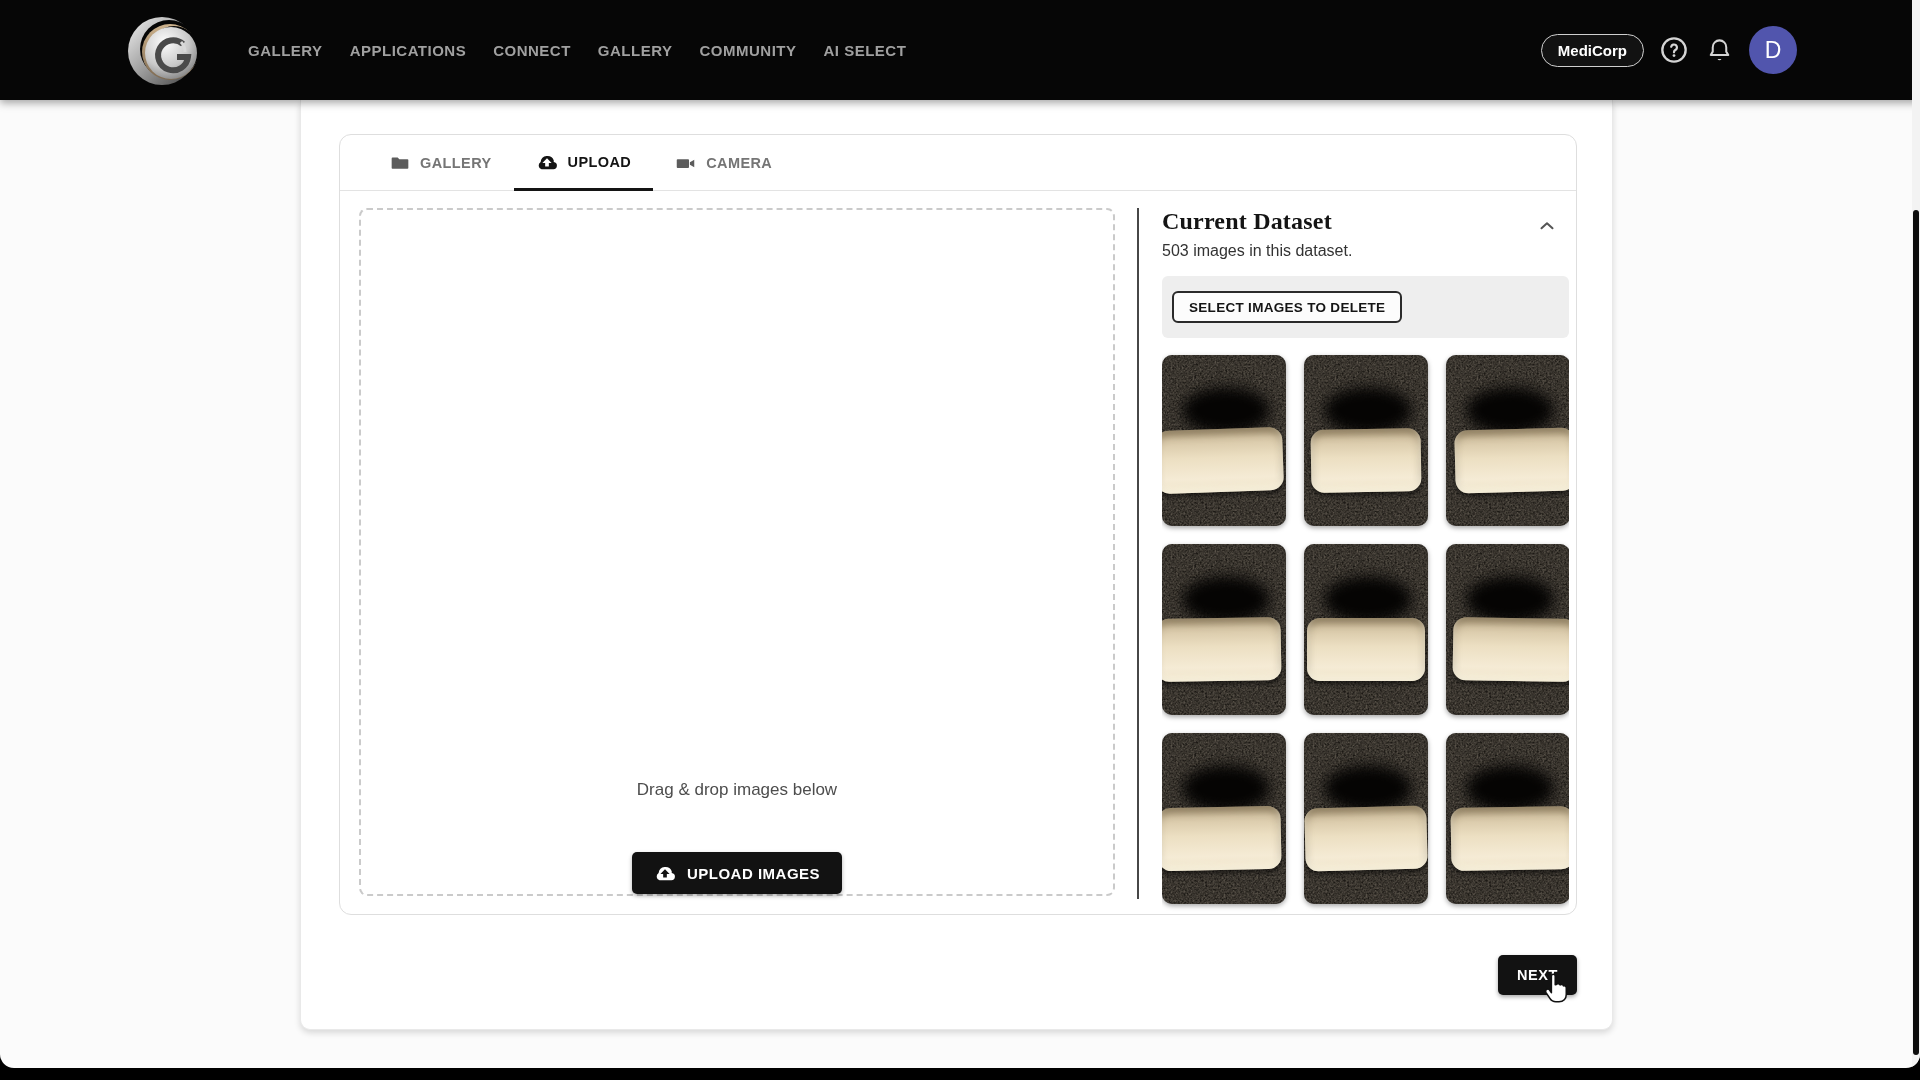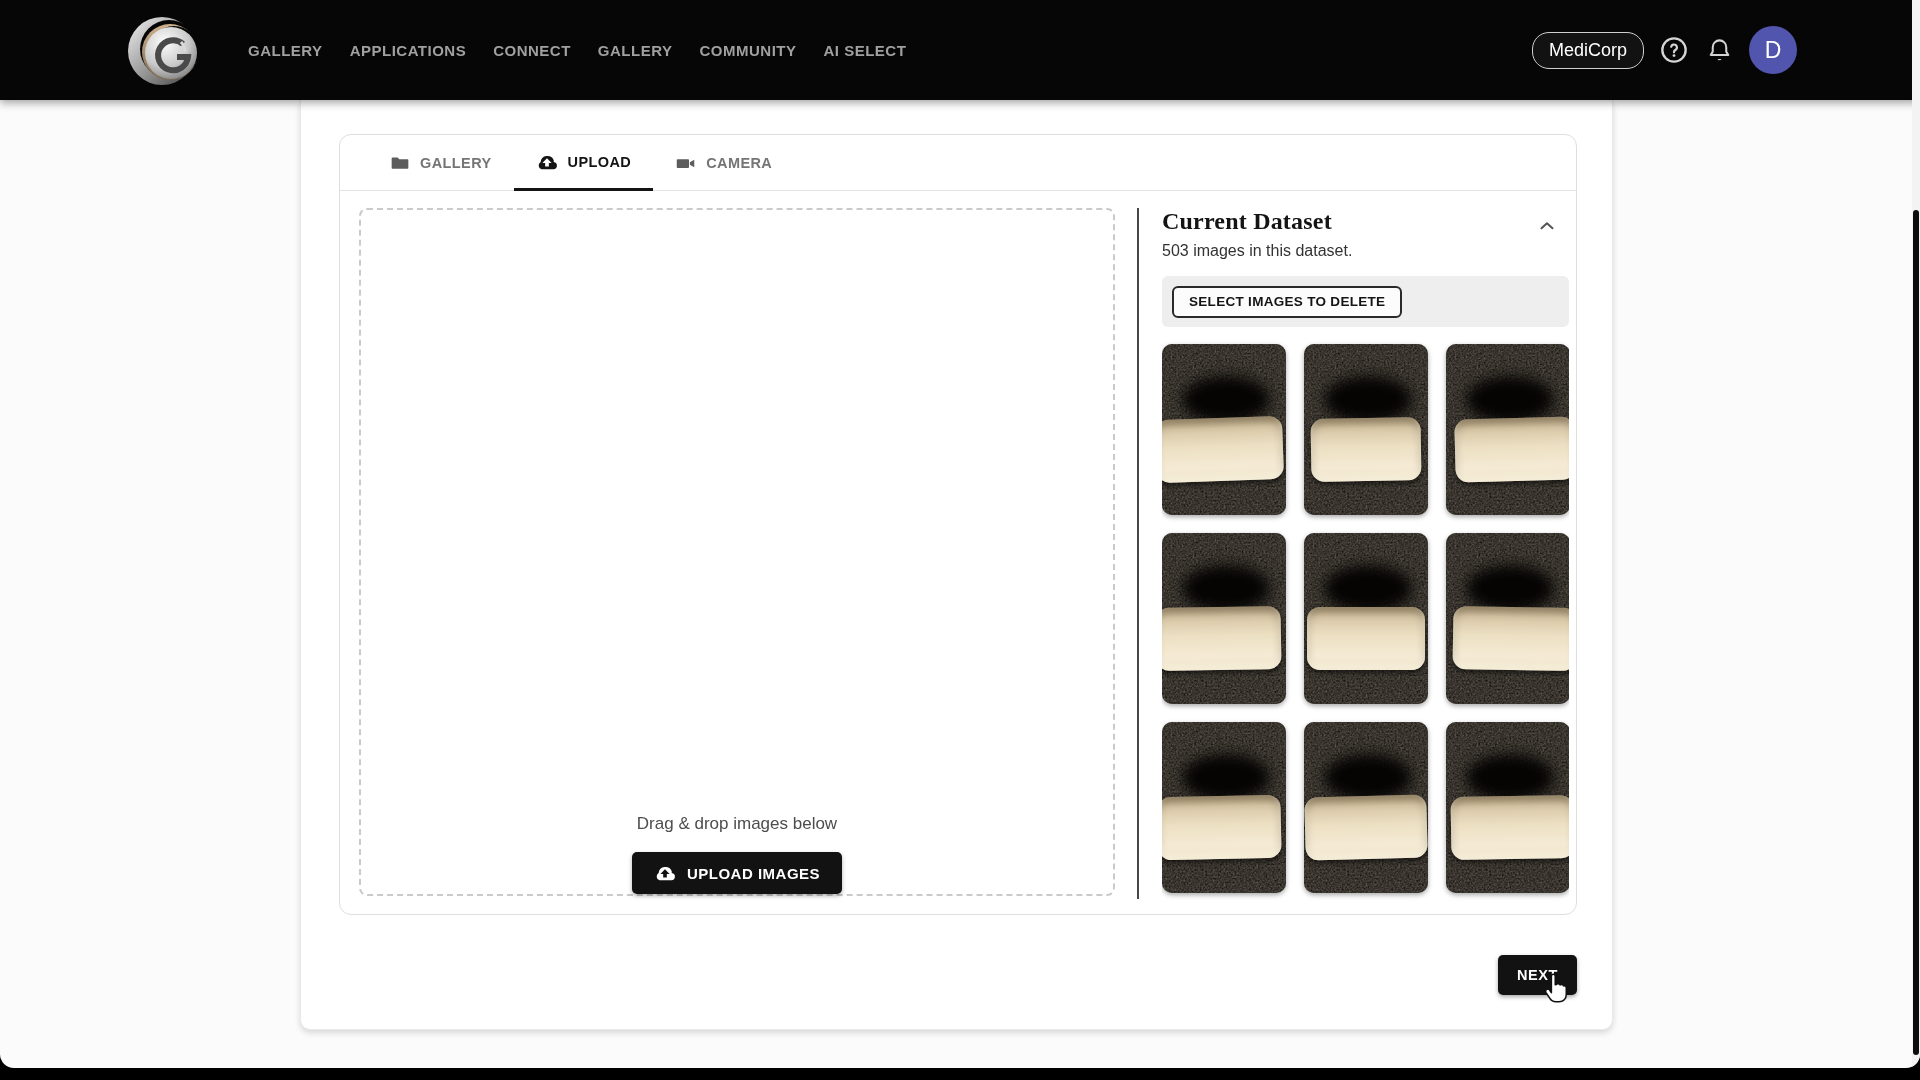--- a/index.html
+++ b/index.html
@@ -9,21 +9,21 @@
   .window { position:absolute; left:0; top:0; width:1920px; height:1068px; background:#fbfbfb;
             border-radius:0 0 14px 14px; overflow:hidden; }
 
   
   .nav { position:absolute; left:0; top:0; width:100%; height:100px; background:#060606;
          box-shadow:0 3px 8px rgba(0,0,0,.35); z-index:20; }
   .logo { position:absolute; left:124px; top:10px; width:80px; height:80px; }
   .nav-menu { position:absolute; left:248px; top:0; height:100px; display:flex; align-items:center; gap:27px; }
   .nav-item { color:#a0a0a0; font-size:15px; font-weight:bold; letter-spacing:.5px; cursor:pointer; white-space:nowrap; }
   .nav-right { position:absolute; right:123px; top:0; height:100px; display:flex; align-items:center; gap:15px; }
-  .org-badge { color:#fff; font-size:18px; font-weight:normal; border:1px solid #cfcfcf; border-radius:17px;
+  .org-badge { color:#fff; font-size:15px; font-weight:bold; border:1px solid #cfcfcf; border-radius:17px;
                padding:7px 16px; background:#121212; }
   .icon-btn { width:30px; height:30px; display:flex; align-items:center; justify-content:center; cursor:pointer; }
   .avatar { width:48px; height:48px; border-radius:50%; background:#5155ad; color:#fff; font-size:23px;
             display:flex; align-items:center; justify-content:center; cursor:pointer; }
 
   
   .scroll-track { position:absolute; right:0; top:0; width:8px; height:1068px; background:#f3f3f3; z-index:60; }
   .scroll-thumb { position:absolute; right:1px; top:210px; width:6px; height:845px; background:#0d0d0d;
                   border-radius:3px; z-index:61; }
 
@@ -42,31 +42,31 @@
   .tab.active { color:#141414; border-bottom:3px solid #141414; }
 
   
   .dropzone { position:absolute; left:19px; top:73px; width:756px; height:688px;
               border:2px dashed #cacaca; border-radius:8px; display:flex; flex-direction:column;
               align-items:center; justify-content:flex-end; gap:18px; }
   .drop-hint { font-size:17px; color:#4d4d4d; }
   .upload-btn { display:flex; align-items:center; gap:11px; background:#121212; color:#fff;
                 height:42px; padding:0 22px; border:none; border-radius:5px; font-size:15px; font-weight:bold;
                 letter-spacing:.5px; cursor:pointer; box-shadow:0 2px 4px rgba(0,0,0,.3);
-                font-family:"Liberation Sans", sans-serif; }
+                font-family:"Liberation Sans", sans-serif;margin-top:34px; }
 
   
   .v-divider { position:absolute; left:797px; top:73px; width:2px; height:691px; background:#474747; }
   .dataset-panel { position:absolute; left:822px; top:73px; width:407px; height:708px; overflow:hidden; }
   .panel-head { position:relative; }
   .panel-title { font-size:24px; font-weight:bold; color:#141414; letter-spacing:.2px;font-family:Liberation Serif, serif; }
   .panel-sub { font-size:16px; color:#333; margin-top:7px; }
   .collapse-btn { position:absolute; right:8px; top:4px; width:28px; height:28px; display:flex;
                   align-items:center; justify-content:center; cursor:pointer; }
-  .select-bar { margin-top:16px; height:51px; background:#eeeeee; border-radius:6px; display:flex;
+  .select-bar { margin-top:16px; height:62px; background:#eeeeee; border-radius:6px; display:flex;
                 align-items:center; padding-left:10px; width:407px; }
   .select-del-btn { height:32px; padding:0 15px; background:#fcfcfc; border:2px solid #2a2a2a; border-radius:6px;
                     font-size:13.5px; font-weight:bold; letter-spacing:.3px; color:#141414; cursor:pointer;
                     font-family:"Liberation Sans", sans-serif; }
   .thumb-grid { margin-top:17px; display:grid; grid-template-columns:repeat(3,124px); grid-auto-rows:171px;
                 column-gap:18px; row-gap:18px; }
   .thumb { position:relative; border-radius:10px; background:#1c1915; overflow:hidden; cursor:pointer;
            box-shadow:0 2px 5px rgba(0,0,0,.35); }
   .thumb svg.noise { position:absolute; left:0; top:0; opacity:.6; }
   .hole { position:absolute; left:16%; right:13%; top:19%; height:27%; background:#050403;

